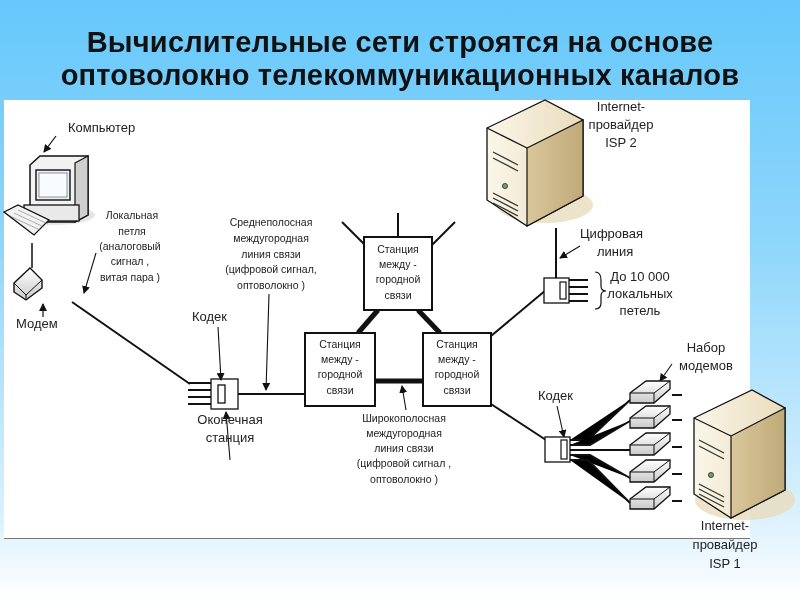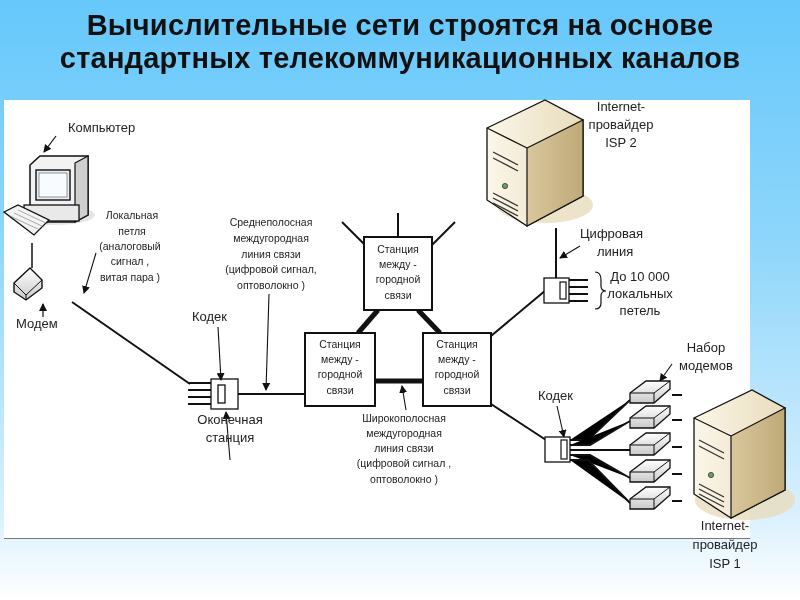--- a/index.html
+++ b/index.html
@@ -2,37 +2,37 @@
 <html><head>
 <meta charset="utf-8">
 <style>
   html, body { margin:0; padding:0; }
   body {
     width:800px; height:600px; overflow:hidden; position:relative;
     background: linear-gradient(to bottom, #66c8fb 0%, #8ed6fb 40%, #d8f0fd 85%, #ffffff 100%);
     font-family: "Liberation Sans", sans-serif;
   }
   .title {
-    position:absolute; left:0; top:9px; width:800px; text-align:center;
+    position:absolute; left:0; top:26px; width:800px; text-align:center;
     font-size:29px; font-weight:bold; line-height:33px; color:#111;
     letter-spacing:0.2px;
   }
   .panel {
     position:absolute; left:4px; top:100px; width:746px; height:438px;
     background:#ffffff; border-bottom:1px solid #777;
   }
   svg.diagram { position:absolute; left:0; top:0; width:800px; height:600px; }
   .lbl { font-family:"Liberation Sans", sans-serif; fill:#222; }
 </style>
 </head>
 <body>
 
 <div class="title">
   <div>Вычислительные сети строятся на основе</div>
-  <div>стандартных телекоммуникационных каналов</div>
+  <div>оптоволокно телекоммуникационных каналов</div>
 </div>
 
 <div class="panel"></div>
 
 <svg class="diagram" viewBox="0 0 800 600">
   <defs>
     <marker id="arr" markerWidth="8" markerHeight="8" refX="7" refY="4" orient="auto" markerUnits="userSpaceOnUse">
       <path d="M0,0 L8,4 L0,8 z" fill="#111"></path>
     </marker>
     <linearGradient id="srvFront" x1="0" y1="0" x2="1" y2="0">

